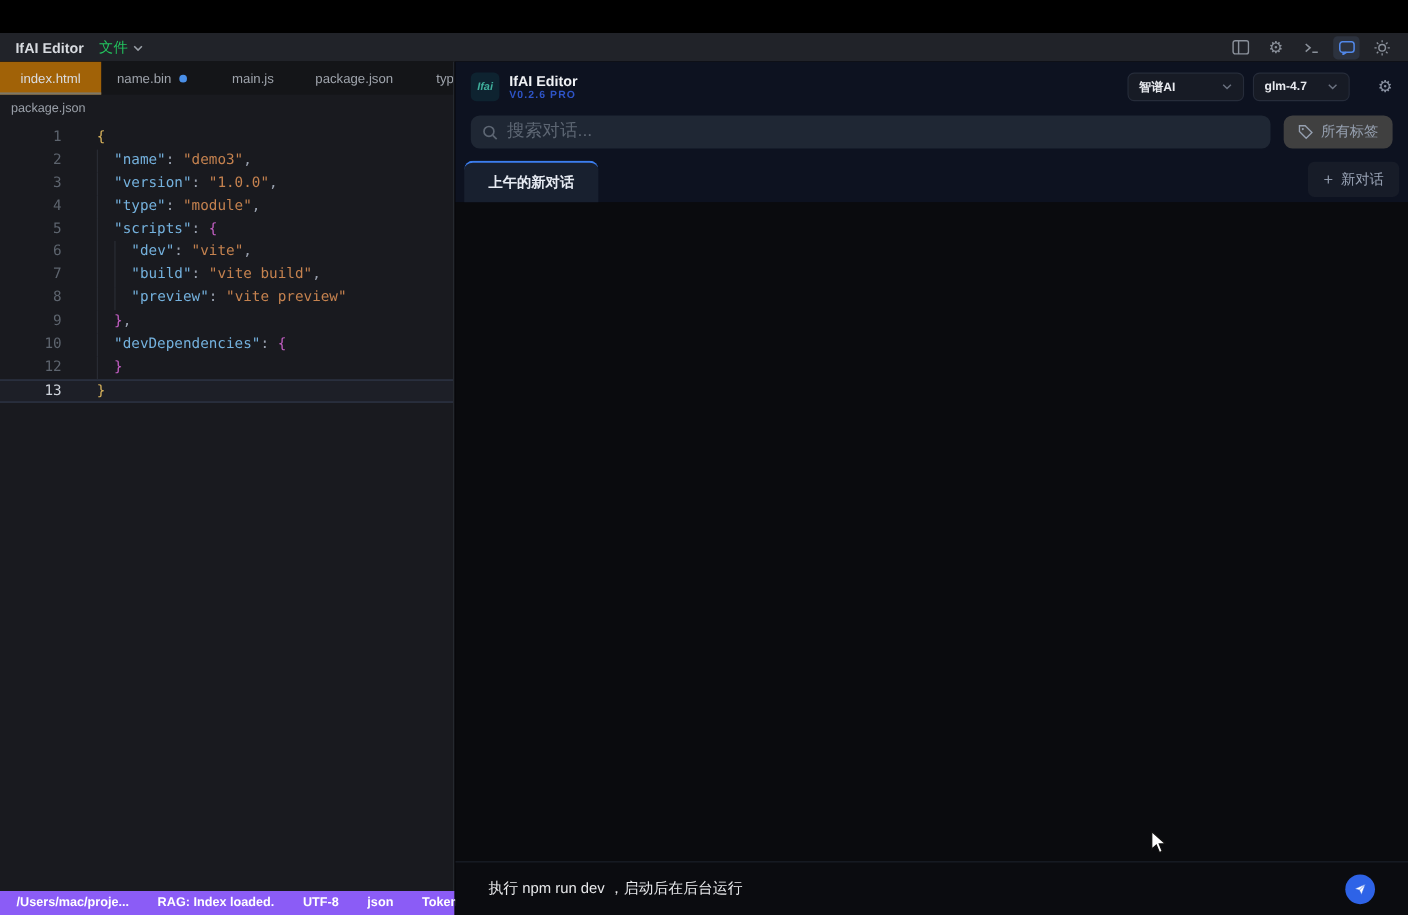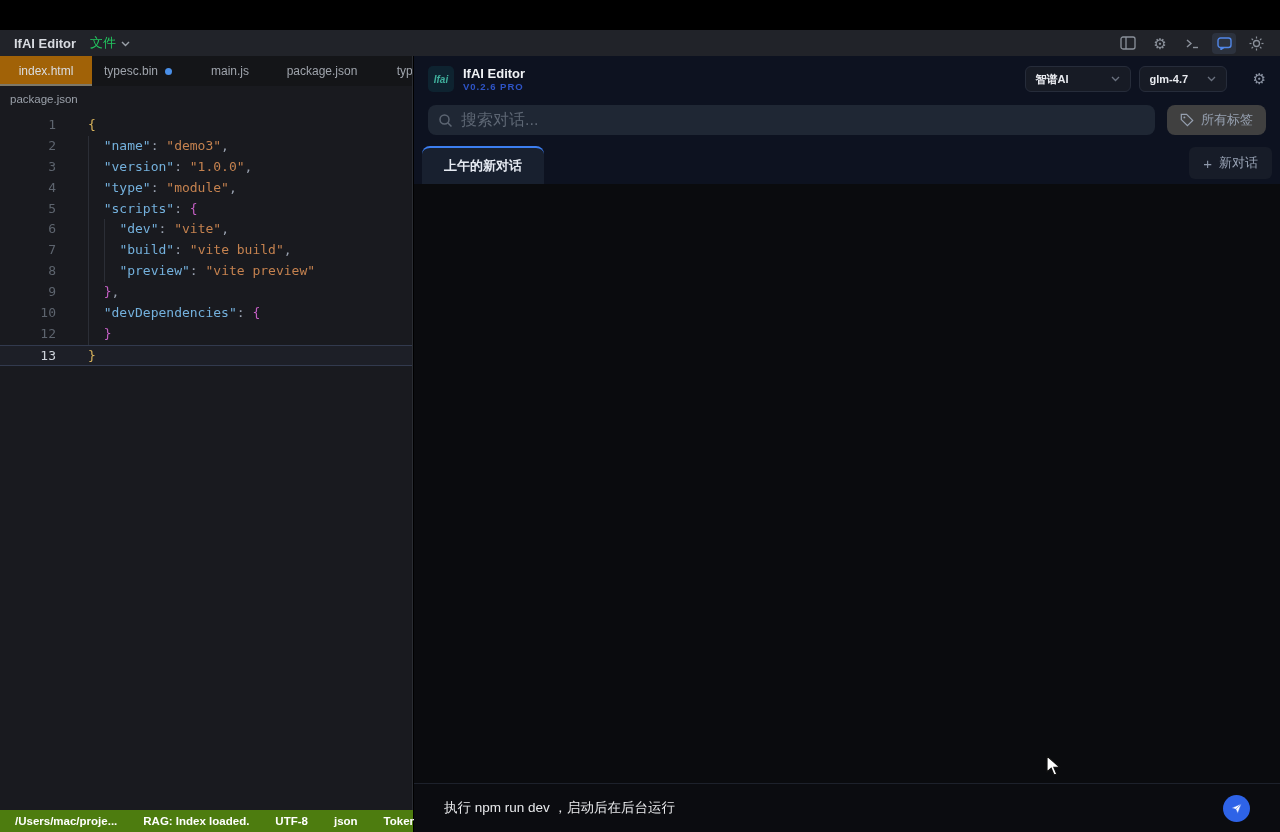--- a/index.html
+++ b/index.html
@@ -195,21 +195,21 @@
       </div>
     </div>
   </div>
 
   <div class="left-panel">
     <div class="tab-bar">
         <div class="ed-tab active">
           <span>index.html</span>
         </div>
         <div class="ed-tab">
-          <span>typesc.bin</span>
+          <span>name.bin</span>
           <span class="mod-dot"></span>
         </div>
         <div class="ed-tab">
           <span>main.js</span>
         </div>
         <div class="ed-tab">
           <span>package.json</span>
         </div>
         <div class="ed-tab">
           <span>typesc</span>
@@ -261,21 +261,21 @@
           <div class="gutter">12</div>
           <div class="line-content"><span class="ind"></span><span style="color: rgb(196, 95, 196);">}</span></div>
         </div>
         <div class="code-line current">
           <div class="gutter">13</div>
           <div class="line-content"><span style="color: rgb(216, 179, 92);">}</span></div>
         </div>
       </div>
   </div>
 
-  <div class="status-bar" style="background: #4d7c0f;">
+  <div class="status-bar" style="background: #8b5cf6;">
       <span class="status-item">/Users/mac/proje...</span>
       <span class="status-item">RAG: Index loaded.</span>
       <span class="status-item">UTF-8</span>
       <span class="status-item">json</span>
       <span class="status-item">Tokens: 52</span>
     </div>
 
   <div class="right-panel">
     <div class="chat-header">
       <div class="brand-row">

